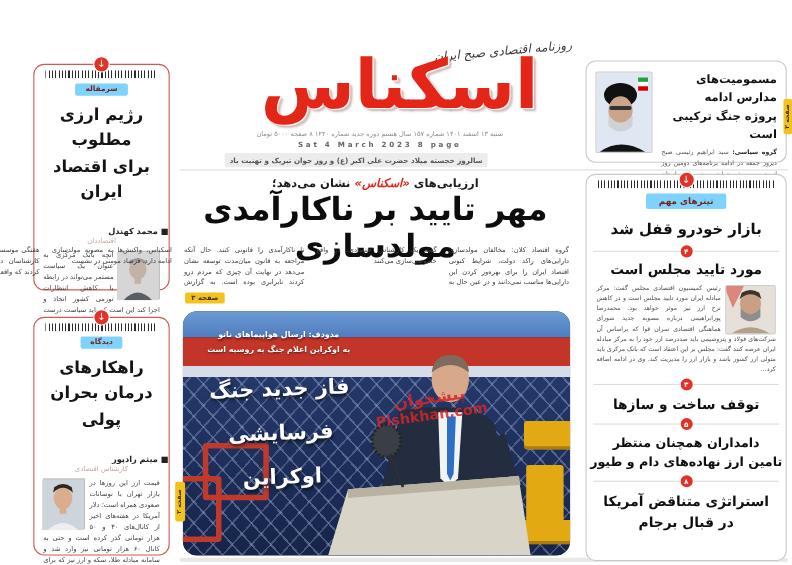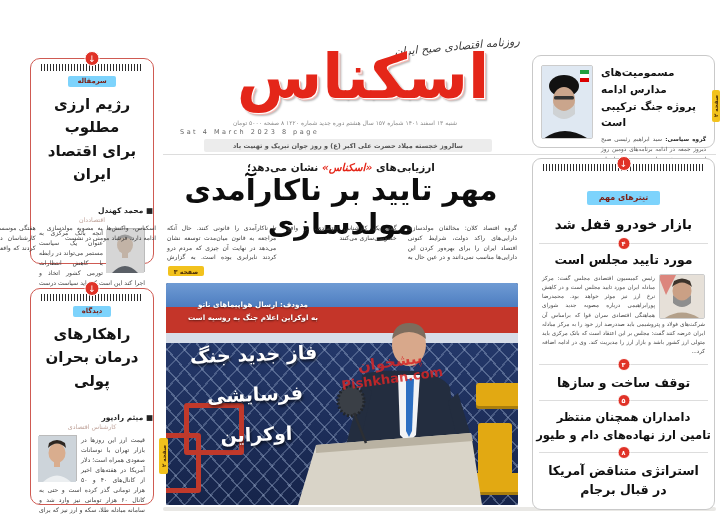--- a/index.html
+++ b/index.html
@@ -12,23 +12,23 @@
 
   
   .tagline { right:198px; top:40px; width:130px; text-align:center;
     font-family:"DejaVu Serif", serif; font-style:italic; font-size:11px;
     color:#3a3a3a; transform:rotate(-5deg); }
   .logo { left:198px; top:40px; width:330px; text-align:center;
     font-size:62px; font-weight:bold; color:#e42619; letter-spacing:-2px;
     text-shadow:1px 1px 0 #fff, 2px 2px 0 #f3b9b3, 3px 3px 2px rgba(0,0,0,.28); }
   .dateline { left:180px; top:119px; width:330px; text-align:center;
     font-size:6px; color:#8a8a8a; }
-  .dateline-en { left:180px; top:128px; width:330px; 
-    font-size:6.5px; letter-spacing:2.5px; color:#666; direction:ltr; }
-  .greeting { left:204px; top:139px; width:288px; height:13px; background:#ececec;
+  .dateline-en { left:180px; top:128px; width:330px; text-align:center;
+    font-size:6.5px; letter-spacing:2.5px; color:#666; direction:ltr;font-weight:bold; }
+  .greeting { left:204px; top:139px; width:239px; height:13px; background:#ececec;
     border-radius:2px; font-size:6.5px; font-weight:bold; color:#555;
     display:flex; align-items:center; justify-content:center; }
   .top-rule { left:163px; top:154px; width:553px; height:1px; background:#ddd; }
 
   
   .sbox { background:#fff; border:1.4px solid #cf5a52; border-radius:10px; }
   .gbox { background:#fff; border:1px solid #c9c9c9; border-radius:9px; }
   .barcode { height:7px; margin:5px 10px 0;
     background:repeating-linear-gradient(90deg,#2b2b2b 0 1px,transparent 1px 3px); }
   .pin { position:absolute; top:-8px; left:50%; transform:translateX(-50%);
@@ -59,21 +59,21 @@
   .lead-cols { left:167px; top:223px; width:350px; height:46px;
     column-count:3; column-gap:11px; font-size:6.1px; line-height:1.6;
     color:#3c3c3c; text-align:justify; }
   .lead-cols p { break-inside:avoid-column; }
   .badge { background:#f2c21d; border-radius:2px; font-size:6.2px; font-weight:bold;
     color:#4a2c08; display:flex; align-items:center; justify-content:center; }
   #lead-badge { left:168px; top:266px; width:36px; height:10px; }
 
   
   #scene { left:166px; top:283px; width:352px; height:222px; overflow:hidden;
-    border-radius:2px; background:#1d2c52; }
+    border-radius:13px; background:#1d2c52; }
   .band-blue { position:absolute; top:0; left:0; right:0; height:24px;
     background:linear-gradient(180deg,#6f9bd4,#4d7dc0);}
   .band-red { position:absolute; top:24px; left:0; right:0; height:26px; background:#c43529; }
   .band-light { position:absolute; top:50px; left:0; right:0; height:10px; background:#d7dde8; }
   .net { position:absolute; top:60px; left:0; right:0; bottom:0;
     background:
       repeating-linear-gradient(48deg, rgba(168,186,216,.38) 0 1.6px, transparent 1.6px 13px),
       repeating-linear-gradient(-48deg, rgba(168,186,216,.30) 0 1.6px, transparent 1.6px 13px),
       linear-gradient(180deg,#24386a,#16244a); }
   .crane { position:absolute; background:#e2a912; border-radius:3px; box-shadow:inset 0 -3px 0 rgba(0,0,0,.25); }
@@ -91,31 +91,31 @@
   .vtab { background:#f2c21d; border-radius:2px; writing-mode:vertical-rl;
     transform:rotate(180deg); font-size:5.6px; font-weight:bold; color:#4a2c08;
     display:flex; align-items:center; justify-content:center; }
   #scene-tab { left:159px; top:438px; width:9px; height:36px; }
   .bottom-strip { left:163px; top:507px; width:553px; height:4px; background:#e9e8e5; border-radius:2px; }
 
   
   #top-story { left:532px; top:55px; width:183px; height:93px; padding:8px 8px 6px; }
   .ts-photo { position:absolute; left:8px; top:9px; width:52px; height:74px;
     border:1px solid #ccc; background:#e8eef5; border-radius:2px; overflow:hidden; }
-  .ts-title { margin-left:60px; text-align:left; font-size:10.5px; font-weight:bold;
+  .ts-title { margin-left:60px; text-align:right; font-size:10.5px; font-weight:bold;
     color:#111; line-height:1.6; }
   .ts-body { margin-left:60px; margin-top:4px; font-size:5.7px; line-height:1.7;
     color:#555; text-align:justify; }
   .ts-body b { color:#222; }
   #ts-tab { left:712px; top:90px; width:8px; height:32px; }
 
   
   #rail { left:532px; top:158px; width:183px; height:352px; }
   .rail-inner { position:relative; height:100%; }
-  .rail-tag { margin-top:20px; font-size:8px; padding:2px 12px 3px; }
+  .rail-tag { margin-top:5px; font-size:8px; padding:2px 12px 3px; }
   .rail-item { text-align:center; font-weight:bold; color:#0f0f0f; }
   .rail-item .t1 { font-size:12.5px; line-height:1.7; }
   .rail-item .t2 { font-size:12.5px; line-height:1.5; }
   .rail-div { position:relative; border-top:1px solid #ddd; margin:7px 6px; }
   .rail-circle { position:absolute; top:-7px; left:50%; transform:translateX(-50%);
     width:13px; height:13px; border-radius:50%; background:#e03227; color:#fff;
     font-size:6.5px; line-height:13px; text-align:center; font-weight:bold;
     border:1.5px solid #fff; }
   .rail-body { margin:4px 9px 0; font-size:5.6px; line-height:1.65; color:#4a4a4a;
     text-align:justify; font-weight:normal; }

